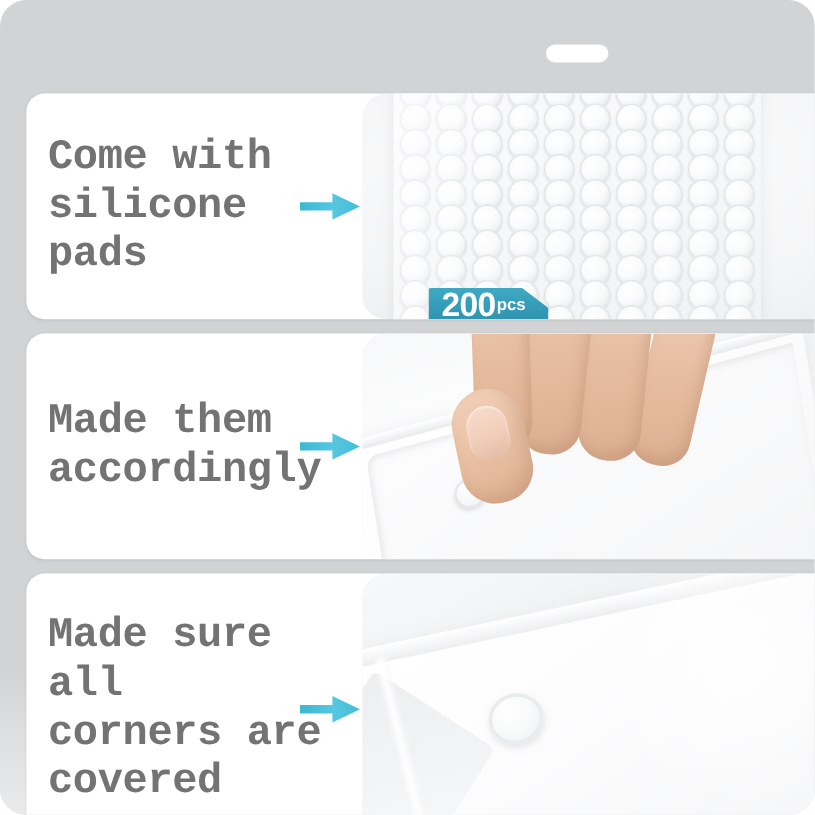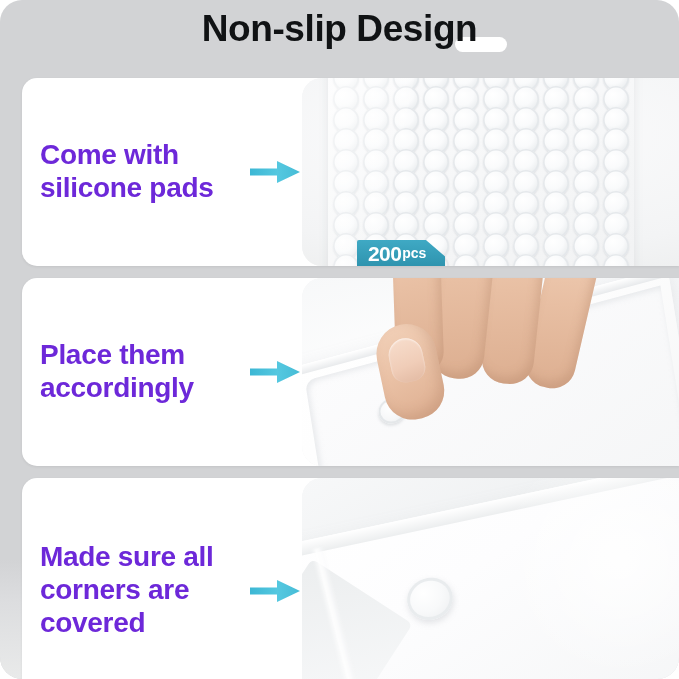--- a/index.html
+++ b/index.html
@@ -84,27 +84,27 @@
   .card-text-pane {
     position: relative;
     width: 280px;
     flex: 0 0 280px;
     display: flex;
     align-items: center;
     padding-left: 18px;
     box-sizing: border-box;
   }
   .card-caption {
-    font-size: 28px;
+    font-size: 35px;
     font-weight: 700;
     line-height: 1.17;
-    color: #6d28d9;
+    color: #737373;
     letter-spacing: -0.3px;
     white-space: pre-line;
-    font-family: Liberation Sans, sans-serif;
+    font-family: Liberation Mono, monospace;
   }
 
   
   .arrow {
     position: absolute;
     right: 2px;
     top: 50%;
     transform: translateY(-50%);
     width: 50px;
     height: 26px;
@@ -179,21 +179,21 @@
     padding: 0 19px 0 11px;
     display: flex;
     align-items: center;
     background: linear-gradient(180deg, #3fa9c4 0%, #2e93ae 100%);
     color: #ffffff;
     border-radius: 2px 0 0 0;
     clip-path: polygon(0 0, 78% 0, 100% 62%, 100% 100%, 0 100%);
     box-shadow: 0 1px 3px rgba(0,0,0,0.18);
   }
   .pcs-num {
-    font-size: 21px;
+    font-size: 28px;
     font-weight: 700;
     letter-spacing: -0.6px;
     line-height: 1;
     font-family: "Liberation Sans", sans-serif;
   }
   .pcs-unit {
     font-size: 14px;
     font-weight: 700;
     line-height: 1;
     margin-left: 1px;
@@ -364,21 +364,20 @@
 </style>
 </head>
 <body>
 
 <div class="poster">
 
   <div class="poster-lower-wash"></div>
 
   <div class="title-zone">
     <div class="title-highlight"></div>
-    <div class="title-text">Non-slip Design</div>
   </div>
 
   <div class="card card-1">
 
     <div class="card-text-pane">
       <div class="card-caption">Come with
 silicone pads</div>
 
       <svg class="arrow" viewBox="0 0 50 26">
         <defs>
@@ -504,21 +503,21 @@
           <span class="pcs-num">200</span>
           <span class="pcs-unit">pcs</span>
         </div>
       </div>
     </div>
   </div>
 
   <div class="card card-2">
 
     <div class="card-text-pane">
-      <div class="card-caption">Place them
+      <div class="card-caption">Made them
 accordingly</div>
 
       <svg class="arrow" viewBox="0 0 50 26">
         <defs>
           <linearGradient id="ag2" x1="0" y1="0" x2="1" y2="0">
             <stop offset="0%" stop-color="#3cb7d4"></stop>
             <stop offset="55%" stop-color="#55c8e0"></stop>
             <stop offset="100%" stop-color="#46bcd6"></stop>
           </linearGradient>
         </defs>

